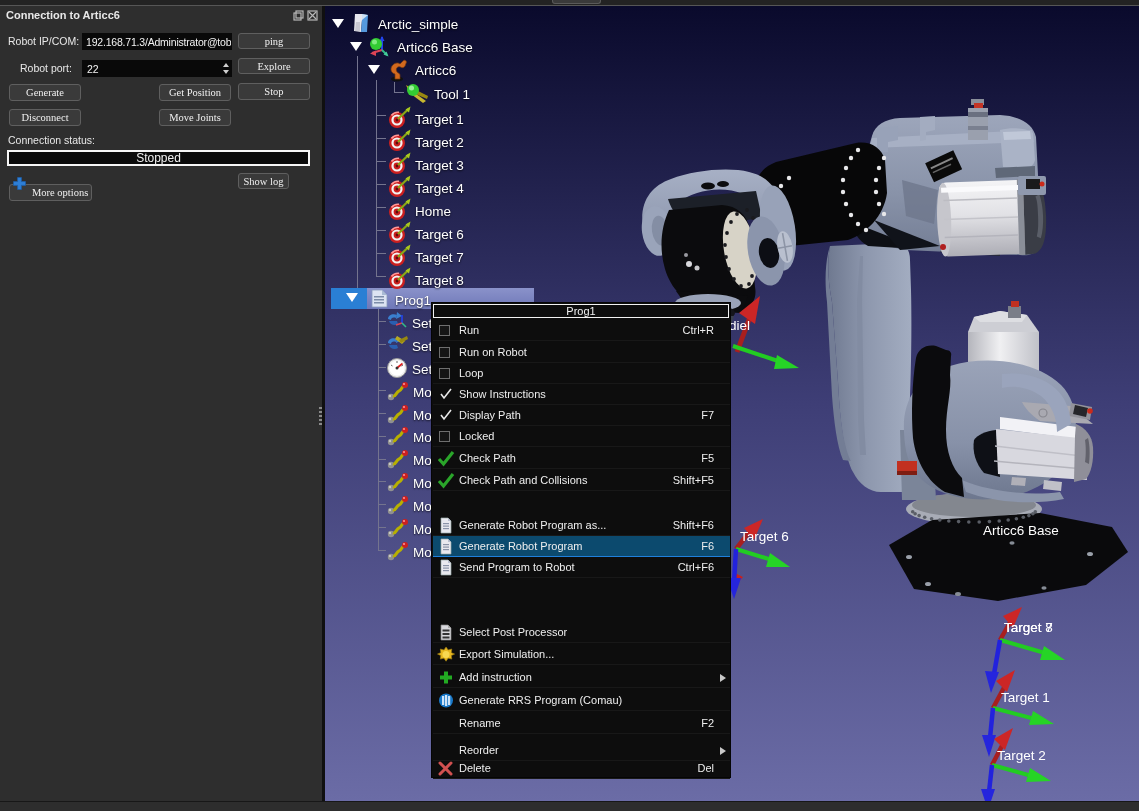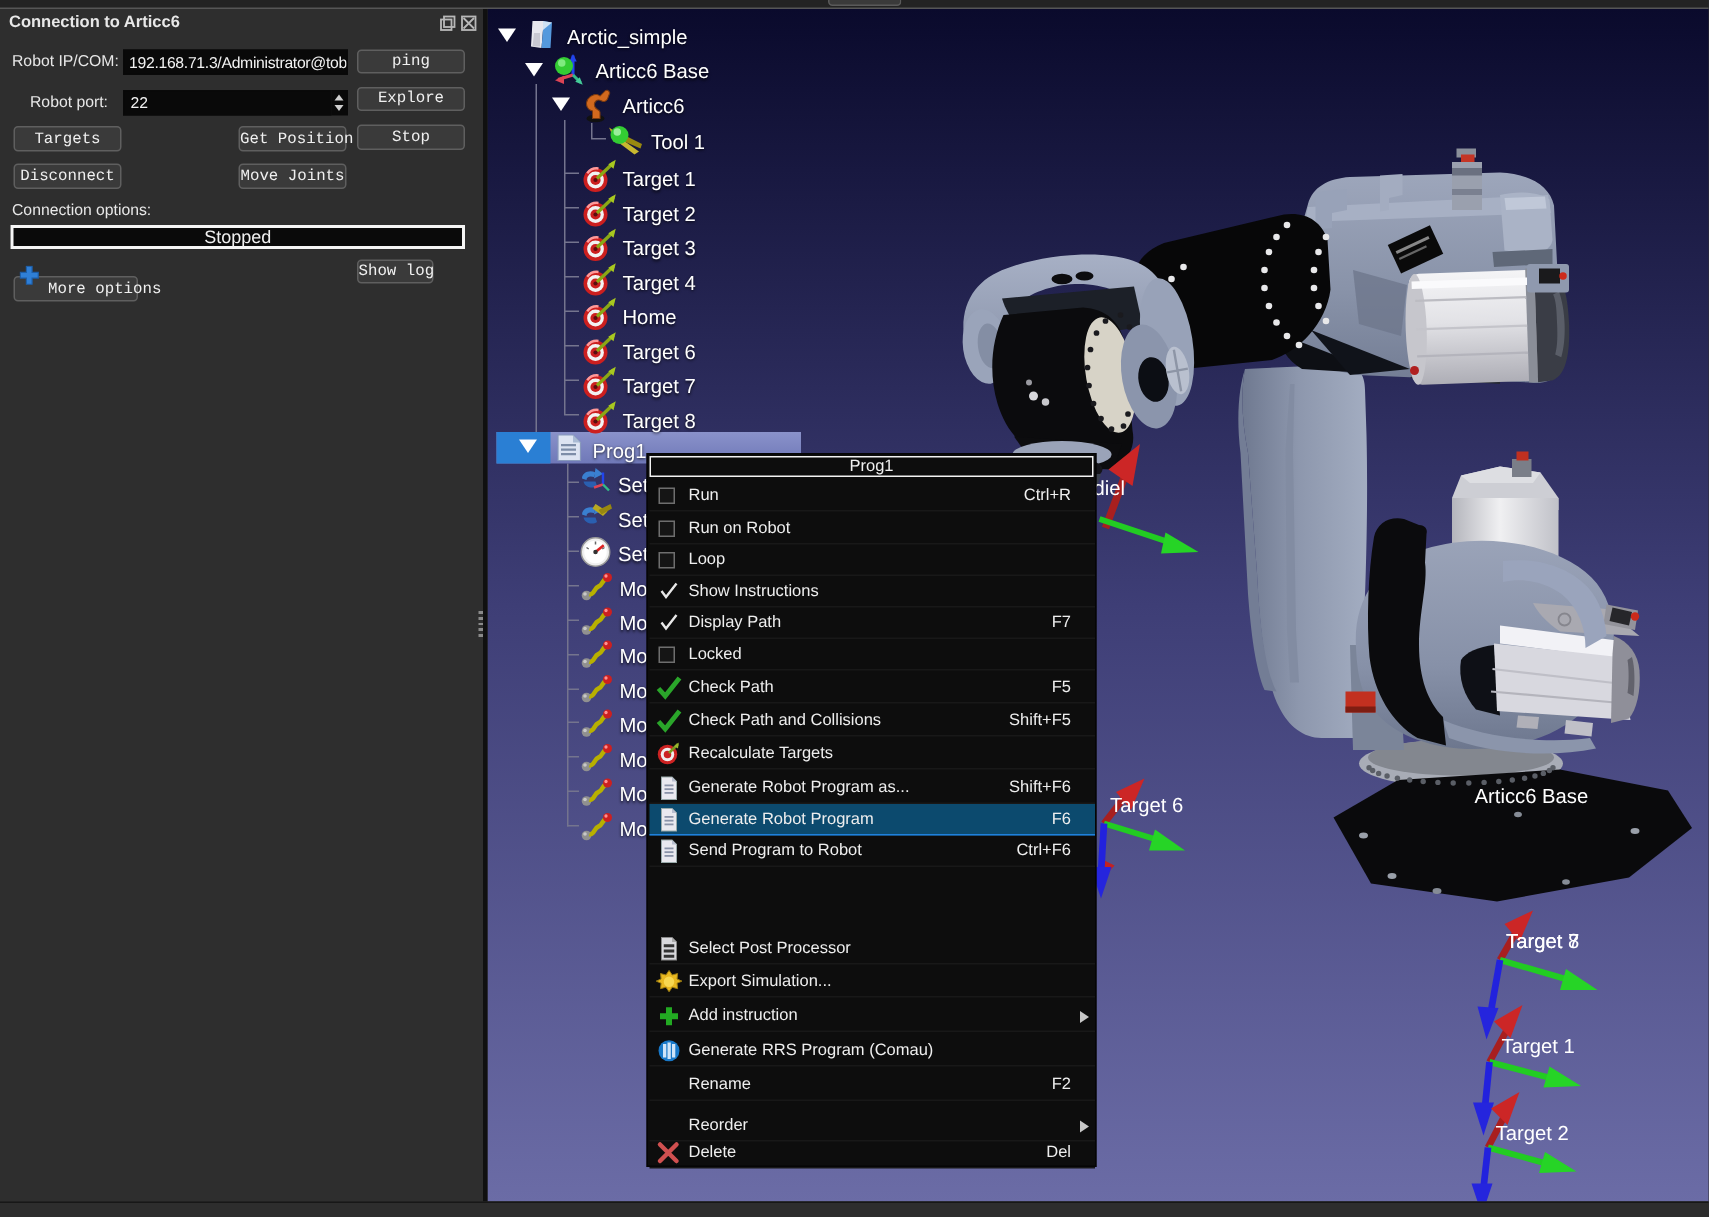--- a/index.html
+++ b/index.html
@@ -9,21 +9,21 @@
 
 #vp { position:absolute; left:322px; top:6px; width:817px; height:795px; border-left:3px solid #101010;
   background:linear-gradient(180deg,#0a0a2c 0%, #3e3e76 50%, #6b6ca6 100%); }
 #scene { position:absolute; left:0; top:0; width:1139px; height:811px; }
 
 #topstrip { position:absolute; left:0; top:0; width:1139px; height:6px; background:#232323; border-bottom:1px solid #565656; }
 #toptab { position:absolute; left:552px; top:0; width:49px; height:4px; background:#3a3a3a; border:1px solid #5a5a5a; border-top:none; border-radius:0 0 3px 3px; }
 
 #panel { position:absolute; left:0; top:7px; width:322px; height:794px; background:#2e2e2e; color:#e8e8e8; font-size:10.5px; }
 #panel .lbl { position:absolute; color:#e8e8e8; }
-.btn { position:absolute; background:#3a3a3a; border:1px solid #5f5f5f; border-radius:3px; color:#f0f0f0; font-size:10.5px; text-align:center; white-space:nowrap; font-family:Liberation Mono, monospace; }
+.btn { position:absolute; background:#3a3a3a; border:1px solid #5f5f5f; border-radius:3px; color:#f0f0f0; font-size:10.5px; text-align:center; white-space:nowrap; font-family:Liberation Serif, serif; }
 .inp { position:absolute; background:#090909; border:1px solid #090909; color:#f2f2f2; font-size:10.5px; white-space:nowrap; }
 
 #statusbar { position:absolute; left:0; top:801px; width:1139px; height:10px; background:#2d2d2d; border-top:1px solid #171717; }
 
 .trow { position:absolute; height:22px; color:#fff; font-size:13.5px; white-space:nowrap; text-shadow:0 1px 2px rgba(0,0,0,.8); }
 .tline { position:absolute; background:#74748e; }
 .tri { position:absolute; width:0; height:0; border-left:6.5px solid transparent; border-right:6.5px solid transparent; border-top:9px solid #fff; }
 
 #menu { position:absolute; left:431px; top:302px; width:300px; height:476px; background:#0d0d0d; border:1px solid #050505; }
 #mtitle { position:absolute; left:1px; top:1px; width:296px; height:14px; border:1px solid #f2f2f2; color:#f0f0f0; font-size:11px; text-align:center; line-height:13px; }
@@ -543,26 +543,26 @@
     <div class="lbl" style="left:8px; top:28px;">Robot IP/COM:</div>
     <div class="inp" style="left:82px; top:26px; width:150px; height:17px; line-height:16px; padding-left:3px; overflow:hidden; letter-spacing:-0.2px;">192.168.71.3/Administrator@tobo</div>
     <div class="btn" style="left:238px; top:26px; width:72px; height:16px; line-height:15px;">ping</div>
     <div class="lbl" style="left:8px; top:55px;padding-left:12px;">Robot port:</div>
     <div class="inp" style="left:82px; top:53px; width:139px; height:17px; line-height:16px; padding-left:4px;">22</div>
     <div style="position:absolute; left:221px; top:53px; width:11px; height:17px; background:#090909;">
       <div style="position:absolute; left:2px; top:3px; width:0; height:0; border-left:3.5px solid transparent; border-right:3.5px solid transparent; border-bottom:4px solid #cfcfcf;"></div>
       <div style="position:absolute; left:2px; top:10px; width:0; height:0; border-left:3.5px solid transparent; border-right:3.5px solid transparent; border-top:4px solid #cfcfcf;"></div>
     </div>
     <div class="btn" style="left:238px; top:51px; width:72px; height:16px; line-height:15px;">Explore</div>
-    <div class="btn" style="left:9px; top:77px; width:72px; height:17px; line-height:16px;">Targets</div>
+    <div class="btn" style="left:9px; top:77px; width:72px; height:17px; line-height:16px;">Generate</div>
     <div class="btn" style="left:159px; top:77px; width:72px; height:17px; line-height:16px;">Get Position</div>
     <div class="btn" style="left:238px; top:76px; width:72px; height:17px; line-height:16px;">Stop</div>
     <div class="btn" style="left:9px; top:102px; width:72px; height:17px; line-height:16px;">Disconnect</div>
     <div class="btn" style="left:159px; top:102px; width:72px; height:17px; line-height:16px;">Move Joints</div>
-    <div class="lbl" style="left:8px; top:127px;">Connection options:</div>
+    <div class="lbl" style="left:8px; top:127px;">Connection status:</div>
     <div style="position:absolute; left:7px; top:143px; width:303px; height:16px; background:#0a0a0a; border:2px solid #f5f5f5; color:#f0f0f0; font-size:12px; text-align:center; line-height:12px;">Stopped</div>
     <div class="btn" style="left:9px; top:177px; width:83px; height:17px; line-height:16px; text-align:left; padding-left:22px;">More options</div>
     <svg style="position:absolute; left:13px; top:170px;" width="13" height="13" viewBox="0 0 13 13">
       <path d="M4.6 0.5 H8.4 V4.6 H12.5 V8.4 H8.4 V12.5 H4.6 V8.4 H0.5 V4.6 H4.6 Z" fill="#2f7fd6" stroke="#1d5ea8" stroke-width="0.8"></path>
     </svg>
     <div class="btn" style="left:238px; top:166px; width:51px; height:16px; line-height:15px;">Show log</div>
     <div style="position:absolute; left:319px; top:400px; width:3px; height:18px; background:repeating-linear-gradient(180deg,#8a8a8a 0 2px, #2e2e2e 2px 4px);"></div>
   </div>
   <div id="statusbar"></div>
   <div id="menu">
@@ -604,30 +604,20 @@
         <span class="t">Check Path</span>
         <span class="s">F5</span>
       </div>
     <div class="mi" style="top:166.5px;">
         <svg class="ic" viewBox="0 0 18 17">
           <path d="M2 9 L6.5 14 L16 2" stroke="#2aa52a" stroke-width="3.2" fill="none"></path>
         </svg>
         <span class="t">Check Path and Collisions</span>
         <span class="s">Shift+F5</span>
       </div>
-    <div class="mi" style="top:189px;">
-        <svg class="ic" viewBox="0 0 18 17">
-          <circle cx="8" cy="9" r="6.5" fill="#cc2222"></circle>
-          <circle cx="8" cy="9" r="4.5" fill="#eee"></circle>
-          <circle cx="8" cy="9" r="2.5" fill="#cc2222"></circle>
-          <line x1="9" y1="8" x2="15" y2="2" stroke="#7a9a20" stroke-width="1.8"></line>
-          <path d="M15.5 1 L12.5 3.5 L15 5 Z" fill="#9ab830"></path>
-        </svg>
-        <span class="t">Recalculate Targets</span>
-      </div>
     <div class="mi" style="top:211.5px;">
         <svg class="ic" viewBox="0 0 18 17">
           <path d="M4 1 L11 1 L14 4 L14 16 L4 16 Z" fill="#e9e9ef" stroke="#9aa" stroke-width="0.7"></path>
           <path d="M11 1 L11 4 L14 4 Z" fill="#b9bfd0"></path>
           <rect x="6" y="6" width="6" height="1.2" fill="#8a93a8"></rect>
           <rect x="6" y="8.5" width="6" height="1.2" fill="#8a93a8"></rect>
           <rect x="6" y="11" width="6" height="1.2" fill="#8a93a8"></rect>
         </svg>
         <span class="t">Generate Robot Program as...</span>
         <span class="s">Shift+F6</span>

